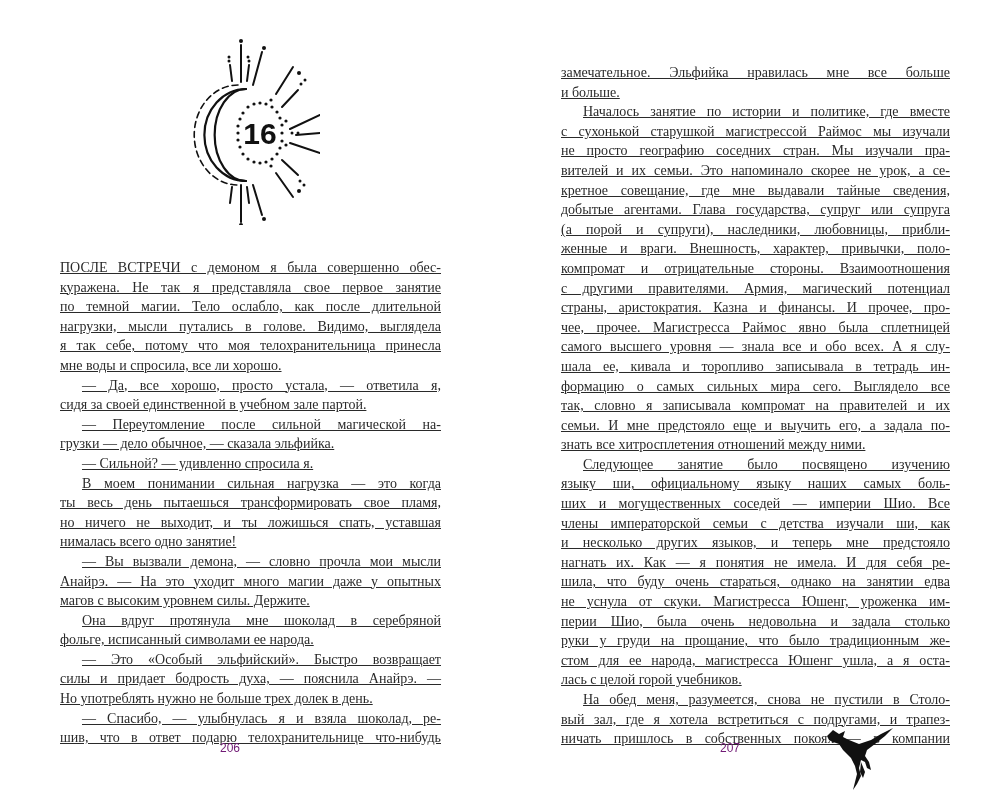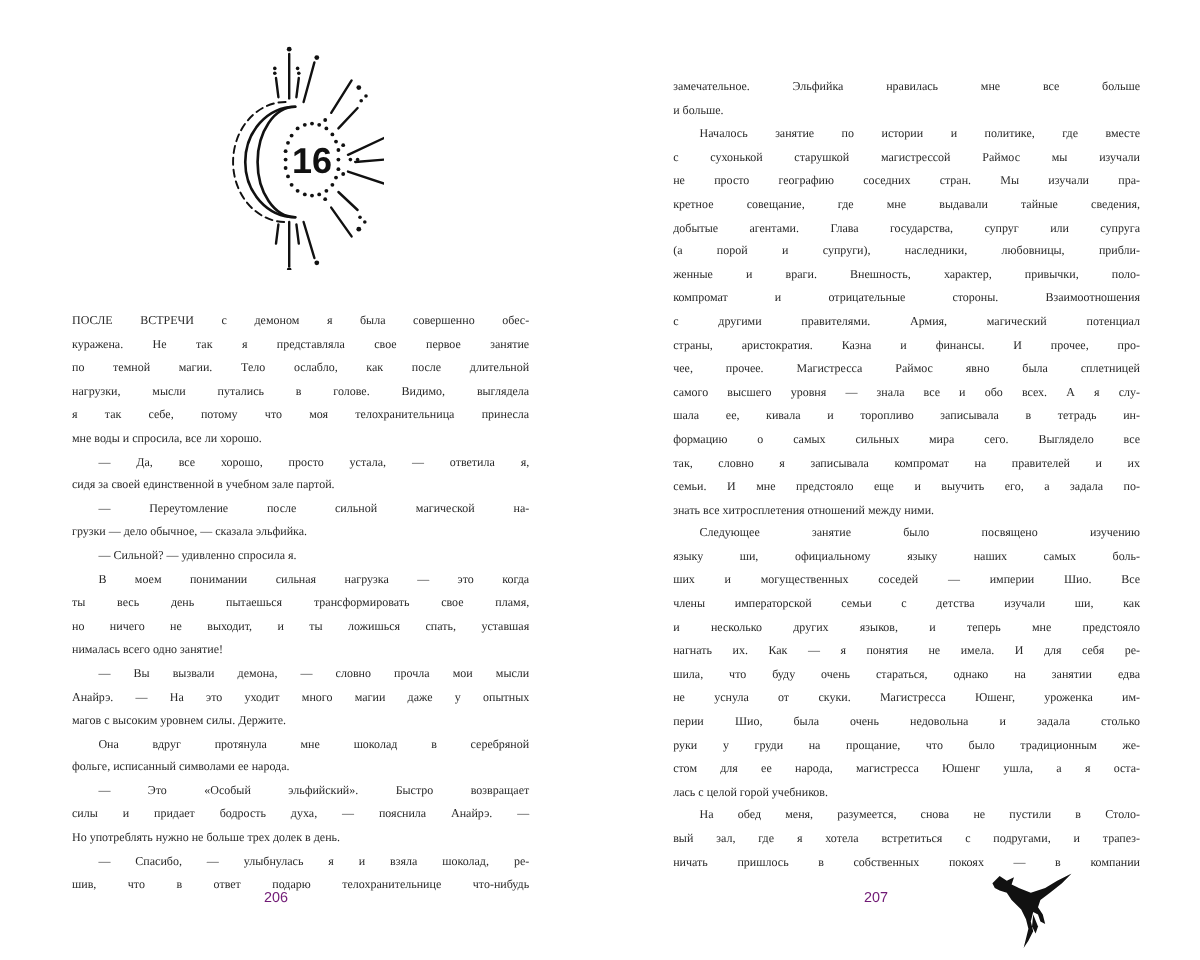--- a/index.html
+++ b/index.html
@@ -1,20 +1,20 @@
 <!DOCTYPE html>
 <html><head>
 <meta charset="utf-8">
 <style>
   html, body { margin:0; padding:0; }
   body { width:1000px; height:800px; background:#ffffff; position:relative; overflow:hidden; font-family:"Liberation Serif","DejaVu Serif",serif; color:#2a2a2a; }
   .page { position:absolute; top:0; height:800px; }
   .page-left { left:0; width:500px; }
   .page-right { left:500px; width:500px; }
-  .text { position:absolute; font-size:10px; line-height:19.6px; }
+  .text { position:absolute; font-size:14px; line-height:19.6px;text-decoration:underline; }
   .text-left { left:60px; top:258px; width:381px; }
   .text-right { left:61px; top:63px; width:389px; }
   .line { display:block; white-space:nowrap; text-align:justify; text-align-last:justify; height:19.6px; }
   .line.last { text-align-last:left; }
   .indent { padding-left:22px; }
   .pagenum { position:absolute; top:741px; font-family:"Liberation Sans","DejaVu Sans",sans-serif; font-size:12px; color:#701a75; width:60px; text-align:left; }
   .pagenum-left { left:220px; }
   .pagenum-right { left:220px; }
   .ornament { position:absolute; left:180px; top:25px; width:140px; height:200px; }
   .dragon { position:absolute; left:325px; top:728px; width:70px; height:62px; }
@@ -129,20 +129,21 @@
   <div class="pagenum pagenum-left">206</div>
 </div>
 
 <div class="page page-right">
   <div class="text text-right" id="right-text">
       <span class="line">замечательное. Эльфийка нравилась мне все больше</span>
       <span class="line last">и больше.</span>
       <span class="line indent">Началось занятие по истории и политике, где вместе</span>
       <span class="line">с сухонькой старушкой магистрессой Раймос мы изучали</span>
       <span class="line">не просто географию соседних стран. Мы изучали пра-</span>
+      <span class="line">вителей и их семьи. Это напоминало скорее не урок, а се-</span>
       <span class="line">кретное совещание, где мне выдавали тайные сведения,</span>
       <span class="line">добытые агентами. Глава государства, супруг или супруга</span>
       <span class="line">(а порой и супруги), наследники, любовницы, прибли-</span>
       <span class="line">женные и враги. Внешность, характер, привычки, поло-</span>
       <span class="line">компромат и отрицательные стороны. Взаимоотношения</span>
       <span class="line">с другими правителями. Армия, магический потенциал</span>
       <span class="line">страны, аристократия. Казна и финансы. И прочее, про-</span>
       <span class="line">чее, прочее. Магистресса Раймос явно была сплетницей</span>
       <span class="line">самого высшего уровня — знала все и обо всех. А я слу-</span>
       <span class="line">шала ее, кивала и торопливо записывала в тетрадь ин-</span>

